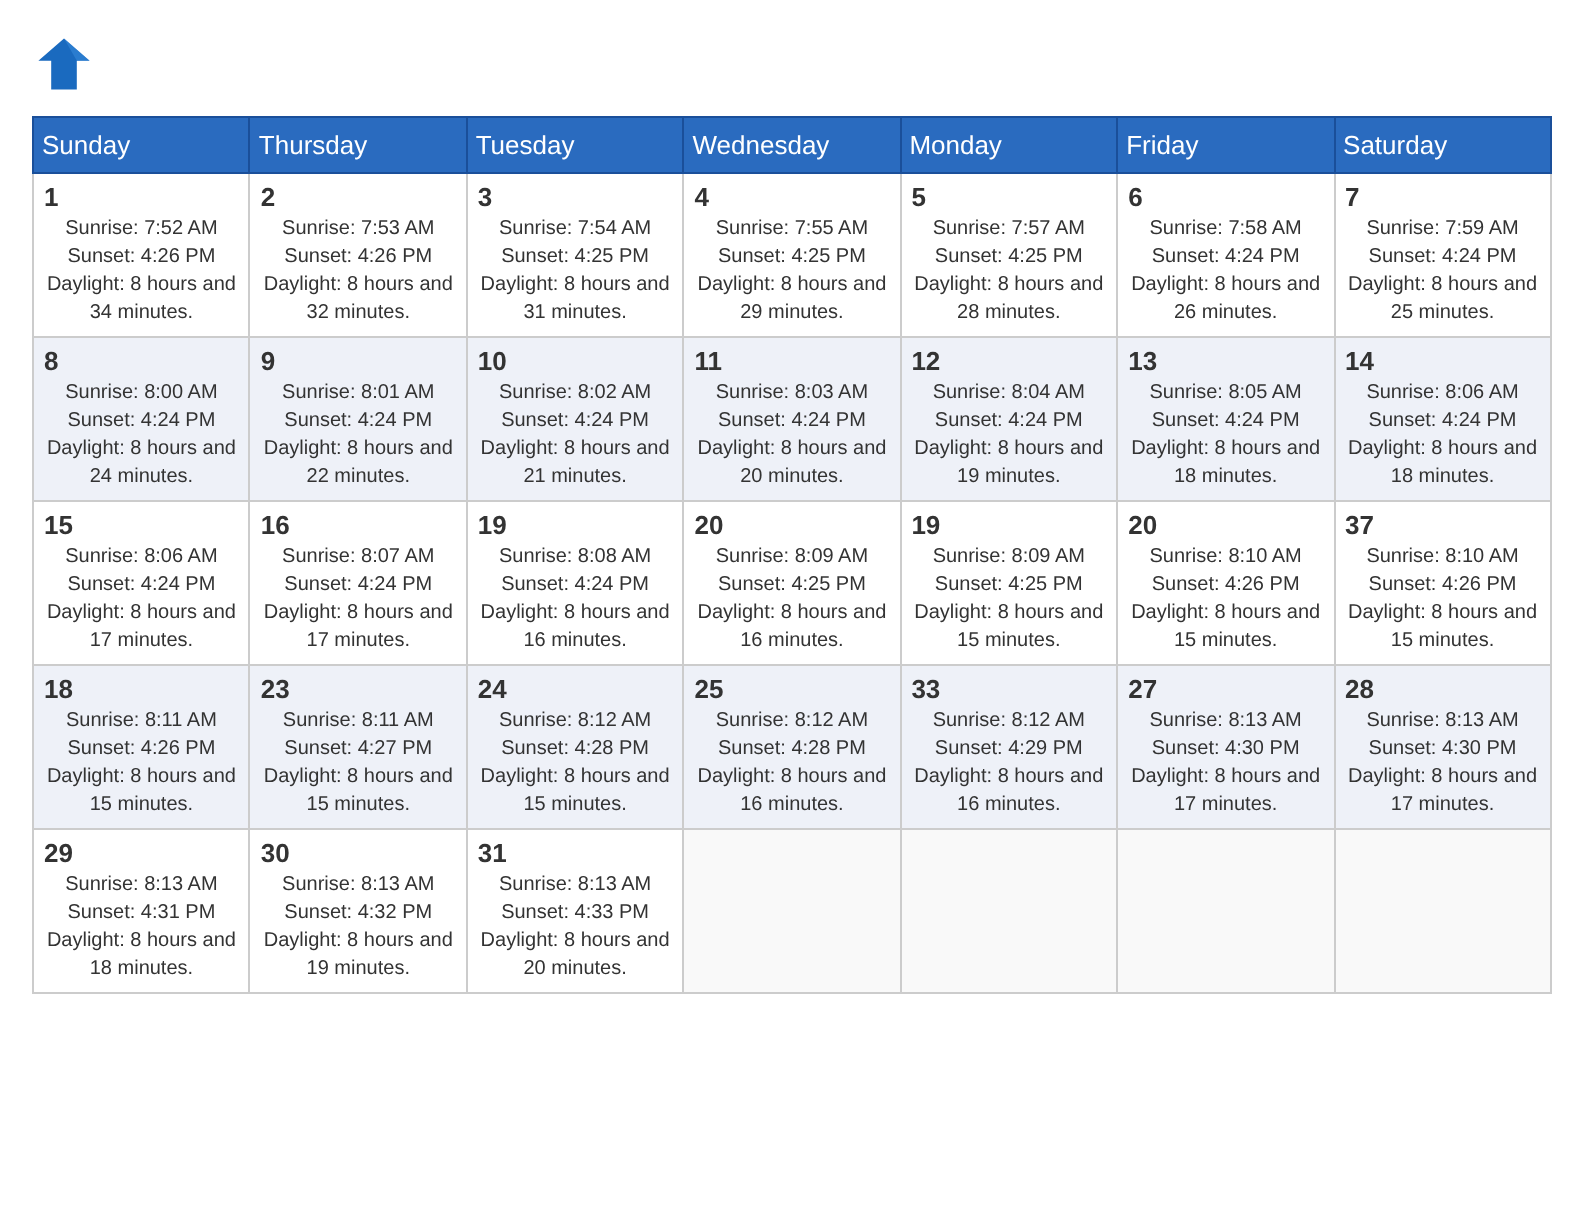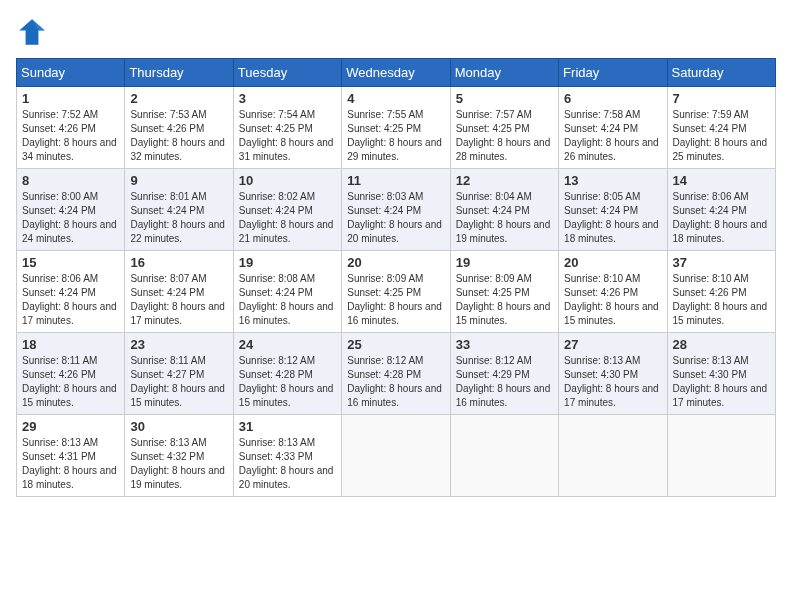--- a/index.html
+++ b/index.html
@@ -81,20 +81,21 @@
     .day-number {
       font-size: 13px;
       font-weight: bold;
       display: block;
       margin-bottom: 2px;
     }
     .day-info {
       font-size: 10px;
       line-height: 1.4;
       color: #333;
+      text-align: center;
     }
     .empty-cell {
       background: #f9f9f9 !important;
     }
   </style>
 </head>
 <body>
 
 <div class="header">
   <div class="logo">

